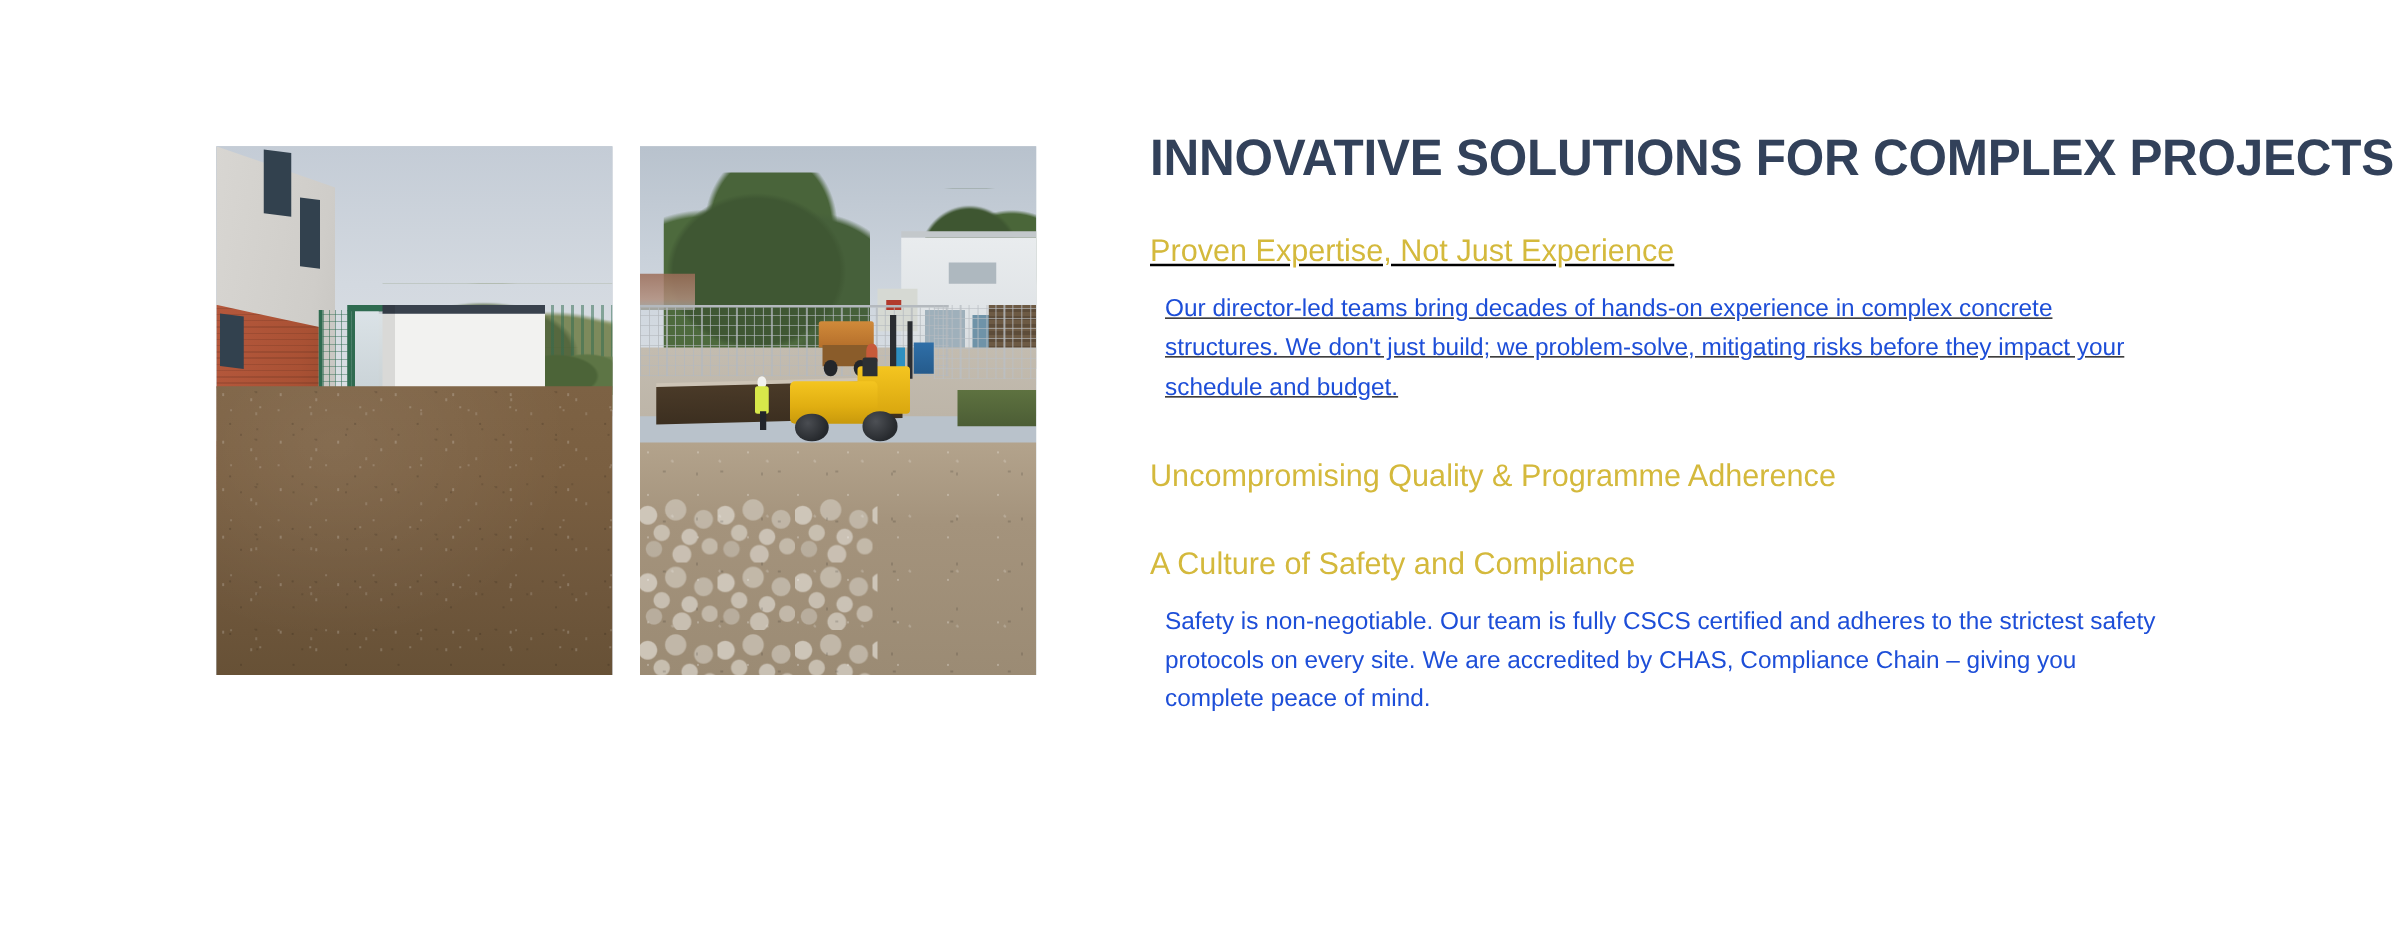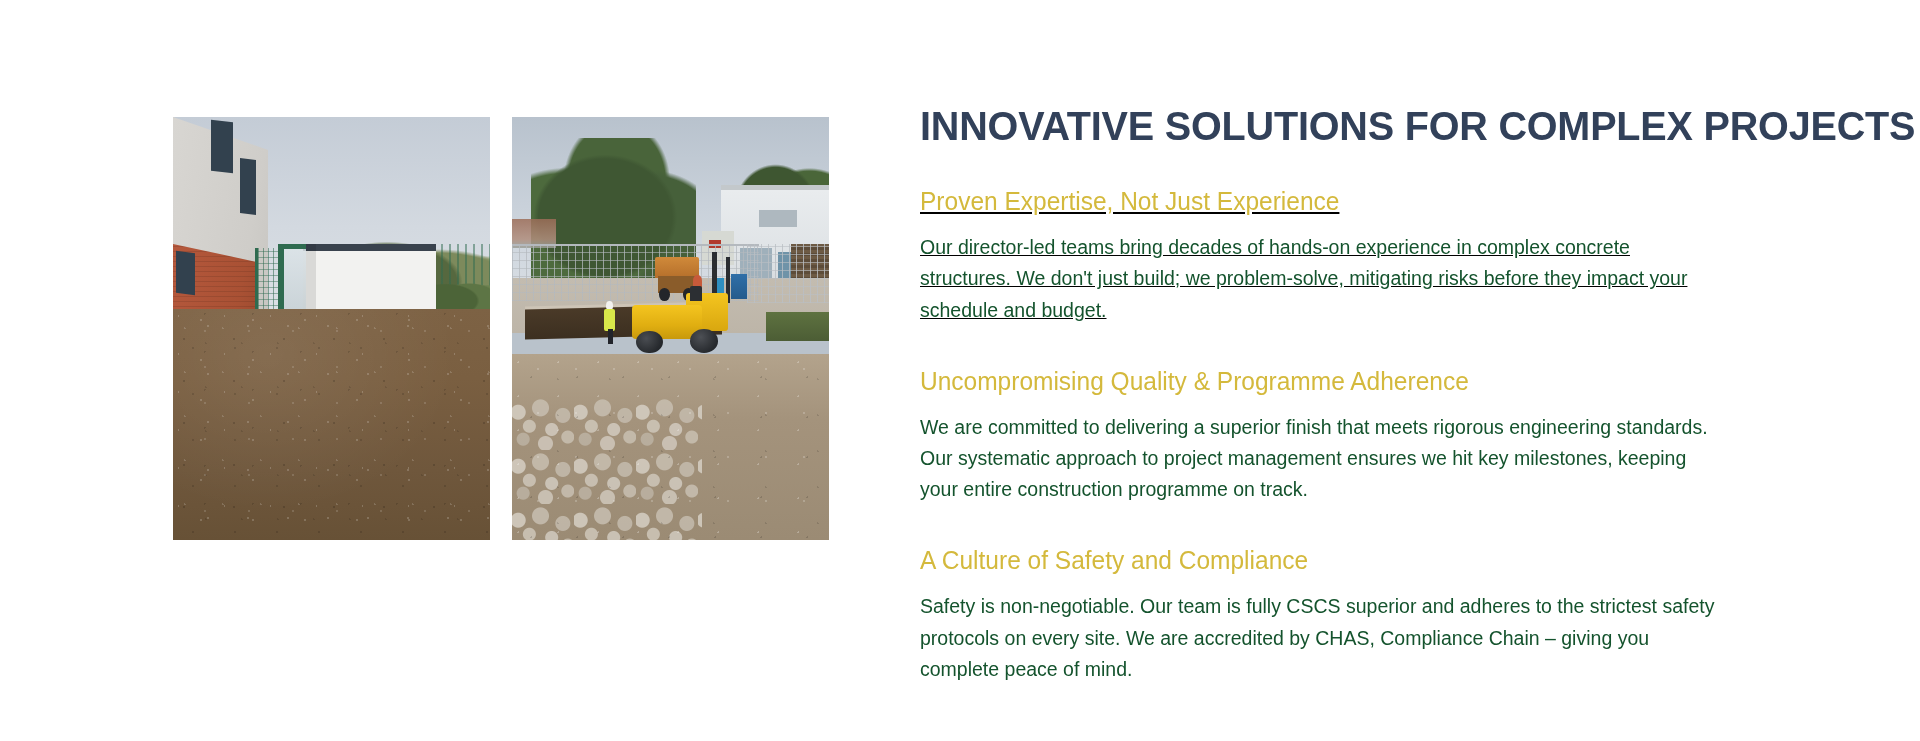--- a/index.html
+++ b/index.html
@@ -374,26 +374,26 @@
     margin: 0 0 16px 0;
     font-family: "Liberation Sans", sans-serif;
     font-size: 25px;
     font-weight: 400;
     line-height: 1.2;
     color: #d4b93c;
     transform: scaleX(0.98);
     transform-origin: left center;
   }
   .body-text {
-    margin: 0;
+    margin: 12px;
     font-family: "Liberation Sans", sans-serif;
     font-size: 19.5px;
     font-weight: 400;
     line-height: 1.6;
-    color: #14532d;
+    color: #1d4ed8;
     max-width: 800px;
   }
 </style>
 </head>
 <body>
 
 <div class="page">
 
   <div class="media-column">
 
@@ -465,23 +465,22 @@
 
     <h1 class="headline">INNOVATIVE SOLUTIONS FOR COMPLEX PROJECTS</h1>
 
     <div class="block">
       <h2 class="sub-heading">Proven Expertise, Not Just Experience</h2>
       <p class="body-text">Our director-led teams bring decades of hands-on experience in complex concrete structures. We don't just build; we problem-solve, mitigating risks before they impact your schedule and budget.</p>
     </div>
 
     <div class="block">
       <h2 class="sub-heading">Uncompromising Quality &amp; Programme Adherence</h2>
-      <p class="body-text">We are committed to delivering a superior finish that meets rigorous engineering standards. Our systematic approach to project management ensures we hit key milestones, keeping your entire construction programme on track.</p>
     </div>
 
     <div class="block">
       <h2 class="sub-heading">A Culture of Safety and Compliance</h2>
-      <p class="body-text">Safety is non-negotiable. Our team is fully CSCS superior and adheres to the strictest safety protocols on every site. We are accredited by CHAS, Compliance Chain – giving you complete peace of mind.</p>
+      <p class="body-text">Safety is non-negotiable. Our team is fully CSCS certified and adheres to the strictest safety protocols on every site. We are accredited by CHAS, Compliance Chain – giving you complete peace of mind.</p>
     </div>
 
   </div>
 
 </div>
 
 </body></html>

